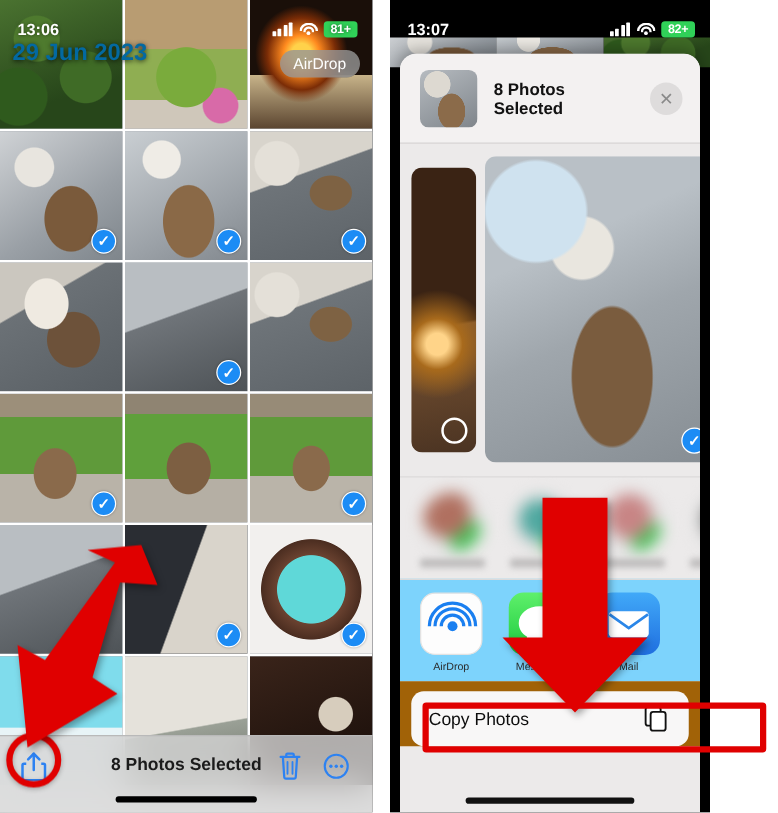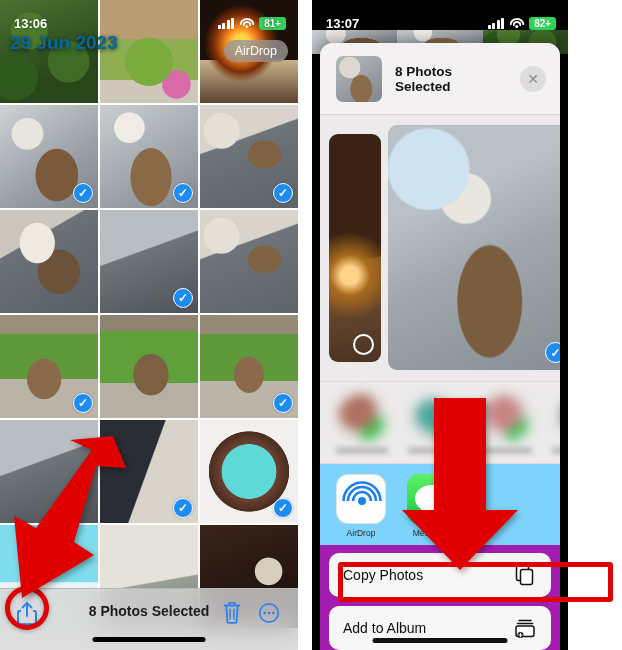--- a/index.html
+++ b/index.html
@@ -153,21 +153,21 @@
   .contact .nm { margin-top:5px; height: 7px; border-radius: 2px; background:#bdbbbb; filter: blur(2.5px); }
 
   .apps-row {
     display:flex; gap: 21px; padding: 10px 16px 6px;
     background:#7dd3fc; border-top: .5px solid #dcdada; align-items:flex-start; height: 82px;
   }
   .app { width: 50px; text-align:center; flex:0 0 auto; }
   .app .ico { width: 50px; height: 50px; border-radius: 12px; margin: 0 auto; position: relative; overflow:hidden; }
   .app .lbl { margin-top: 4px; font-size: 8.5px; color:#2a2a2a; white-space:nowrap; overflow:hidden; }
 
-  .action-list { padding: 8px 9px 0; background:#a21caf; }
+  .action-list { padding: 8px 9px 0; background:#a16207; }
   .action-row {
     background: #f8f7f7; border-radius: 10px; margin-bottom: 9px;
     height: 44px; display:flex; align-items:center; justify-content:space-between;
     padding: 0 14px; font-size: 14px; color: #0c0c0c;
   }
   .action-row .ai { width: 24px; height: 24px; color:#111; }
 
   .home-ind-r {
     position:absolute; left:50%; transform:translateX(-50%); bottom: 7px;
     width: 135px; height: 5px; background:#111; border-radius:3px; z-index: 60;
@@ -459,46 +459,43 @@
 
         <div class="app">
           <div class="ico" style="background:linear-gradient(180deg,#5ff06b,#19c83c)">
             <svg width="50" height="50" viewBox="0 0 50 50">
               <path d="M25 11 C15 11 8 17 8 24.5 C8 29 10.6 32.9 14.7 35.3 C14.3 37.4 13 39.3 11.6 40.6 C14.8 40.4 18 39.1 20.2 37.4 C21.7 37.8 23.3 38 25 38 C35 38 42 32 42 24.5 C42 17 35 11 25 11 Z" fill="#fff"></path>
             </svg>
           </div>
           <div class="lbl">Messages</div>
         </div>
 
+        <div class="app">
+          <div class="ico" style="background:linear-gradient(180deg,#41a9f8,#1f6fe0)">
+            <svg width="50" height="50" viewBox="0 0 50 50">
+              <rect x="9" y="15" width="32" height="21" rx="3.5" fill="#fff"></rect>
+              <path d="M9.6 17.5 L25 28.5 L40.4 17.5" stroke="#2a86e8" stroke-width="2.2" fill="none"></path>
+            </svg>
+          </div>
+          <div class="lbl">Mail</div>
+        </div>
 
 
       </div>
 
       <div class="action-list">
         <div class="action-row">
           <span>Copy Photos</span>
           <span class="ai">
             <svg width="24" height="24" viewBox="0 0 24 24">
               <rect x="3.5" y="2.5" width="12" height="15" rx="2" stroke="#111" stroke-width="1.5" fill="#fff"></rect>
               <rect x="7.5" y="6.5" width="12" height="15" rx="2" stroke="#111" stroke-width="1.5" fill="#fff"></rect>
             </svg>
           </span>
         </div>
-        <div class="action-row">
-          <span>Add to Album</span>
-          <span class="ai">
-            <svg width="24" height="24" viewBox="0 0 24 24">
-              <path d="M6 4.5 H18" stroke="#111" stroke-width="1.5" stroke-linecap="round"></path>
-              <path d="M4.5 7.5 H19.5" stroke="#111" stroke-width="1.5" stroke-linecap="round"></path>
-              <rect x="3" y="10" width="18" height="10.5" rx="2.2" stroke="#111" stroke-width="1.5" fill="#fff"></rect>
-              <circle cx="7.5" cy="19" r="3" fill="#111"></circle>
-              <path d="M7.5 17.3 V20.7 M5.8 19 H9.2" stroke="#fff" stroke-width="1.2" stroke-linecap="round"></path>
-            </svg>
-          </span>
-        </div>
       </div>
 
       <div class="home-ind-r"></div>
     </div>
   </div>
 
   <div class="ann red-circle" style="left:5px; top:586px; width:44px; height:44px;"></div>
 
   <div class="ann arrow-wrap" style="left:0px; top:432px; width:130px; height:172px;">
     <svg width="130" height="172" viewBox="0 0 130 172">

